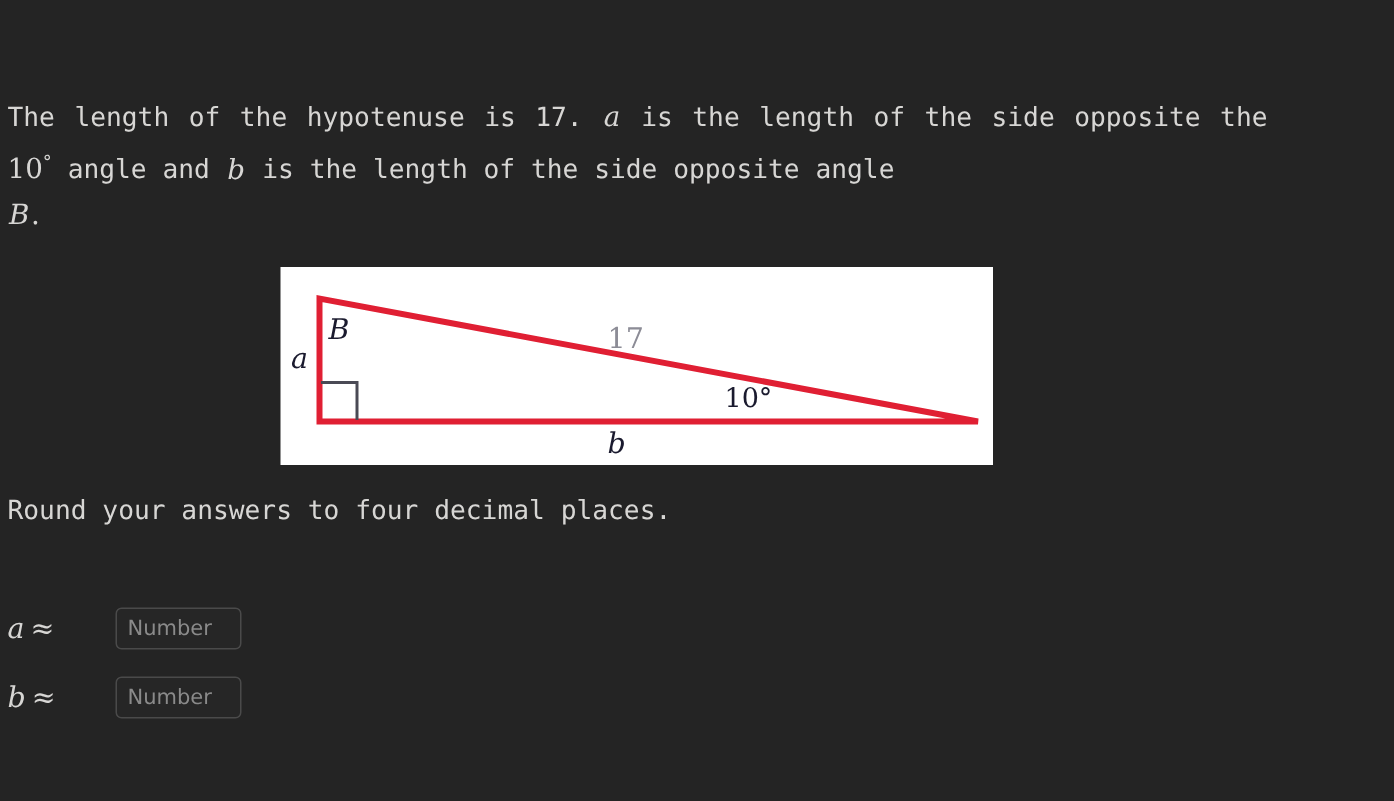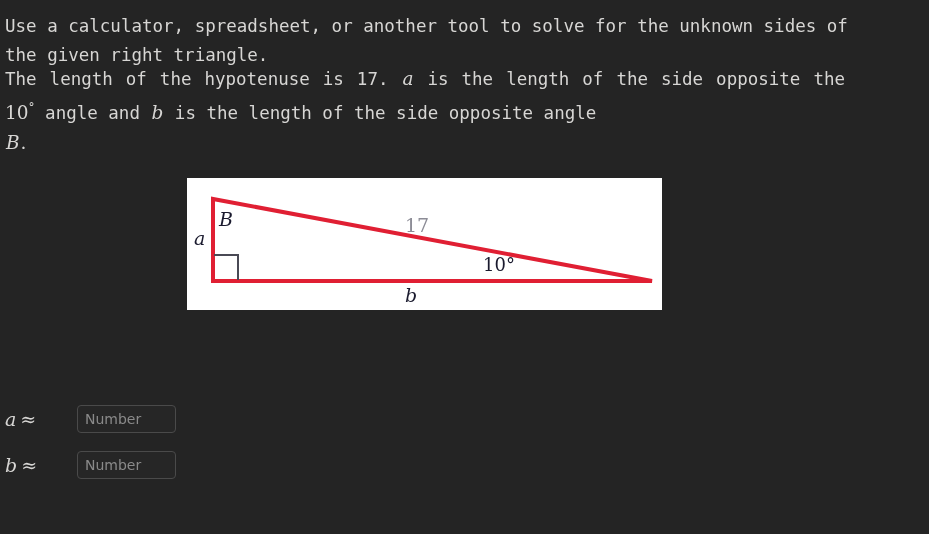--- a/index.html
+++ b/index.html
@@ -133,21 +133,21 @@
   }
   .answer-label .var {
     font-style: italic;
     padding-right: 4px;
   }
   .answer-label .approx {
     font-style: normal;
   }
 
   .answer-input {
-    width: 99px;
+    width: 84px;
     height: 28px;
     box-sizing: border-box;
     background: #262626;
     border: 1px solid #4a4a4a;
     border-radius: 4px;
     color: #d7d6d4;
     font-family: "DejaVu Sans", "Liberation Sans", sans-serif;
     font-size: 14px;
     padding: 0 7px;
     outline: none;
@@ -155,21 +155,20 @@
   .answer-input::placeholder {
     color: #8a8a8a;
     opacity: 1;
   }
 </style>
 </head>
 <body>
 
 <div class="page">
 
-  <div class="prompt" id="intro-text">Use a calculator, spreadsheet, or another tool to solve for the unknown sides of the given right triangle.</div>
 
   <div class="prompt" id="given-text">
     <span>The length of the hypotenuse is 17.</span>
     <span class="mi">a</span>
     <span>is the length of the side opposite the</span>
     <span class="mn">10</span><span class="mdeg">°</span>
     <span>angle and</span>
     <span class="mi">b</span>
     <span>is the length of the side opposite angle</span>
     <span class="lastline">
@@ -189,20 +188,21 @@
       <text class="fig-label" x="7" y="67">a</text>
 
       <text class="fig-label" x="218" y="124">b</text>
 
       <text class="fig-label-hyp" x="218" y="54" style="fill: rgb(140, 140, 150);">17</text>
 
       <text class="fig-label-upright" x="296" y="93">10°</text>
     </svg>
   </div>
 
+  <div id="round-text">Round your answers to four decimal places.</div>
 
   <div class="answer-row" id="answer-row-a">
     <div class="answer-label">
       <span class="var">a</span><span class="approx">≈</span>
     </div>
     <input class="answer-input" type="text" placeholder="Number" style="">
   </div>
 
   <div class="answer-row" id="answer-row-b">
     <div class="answer-label">

